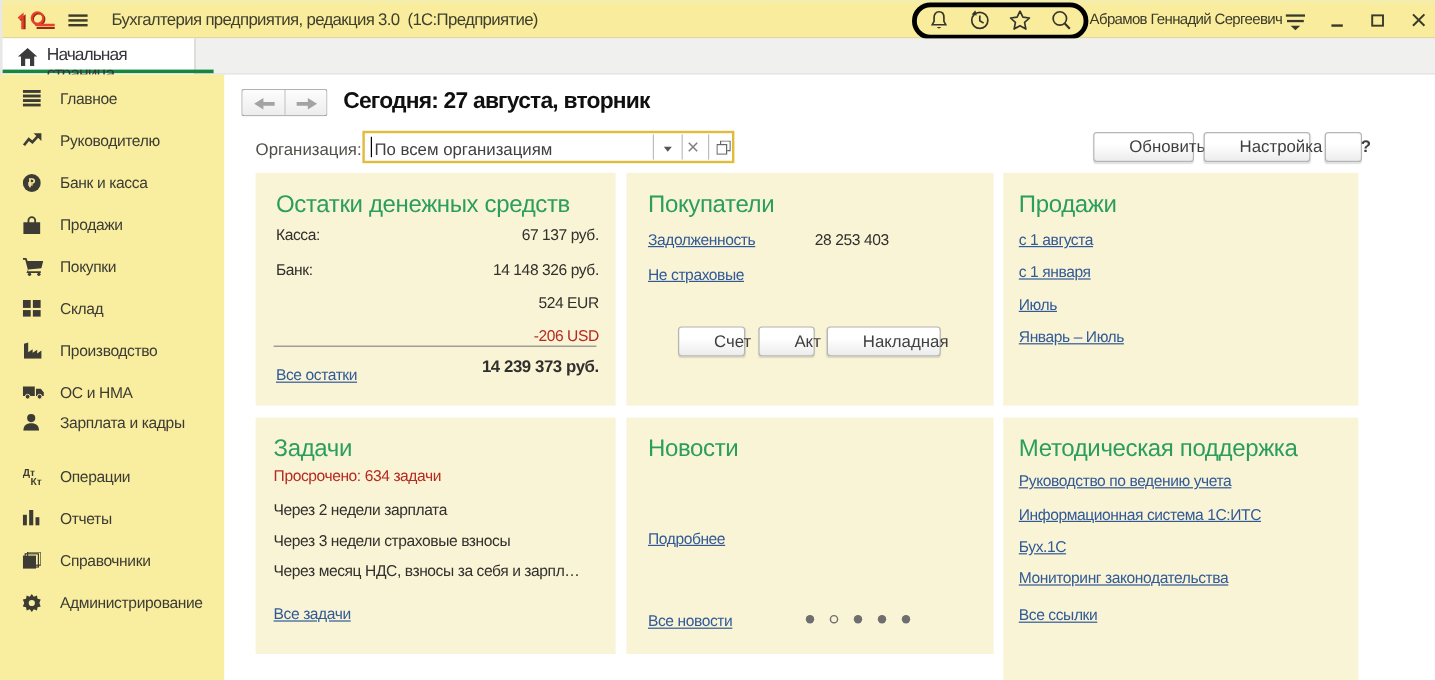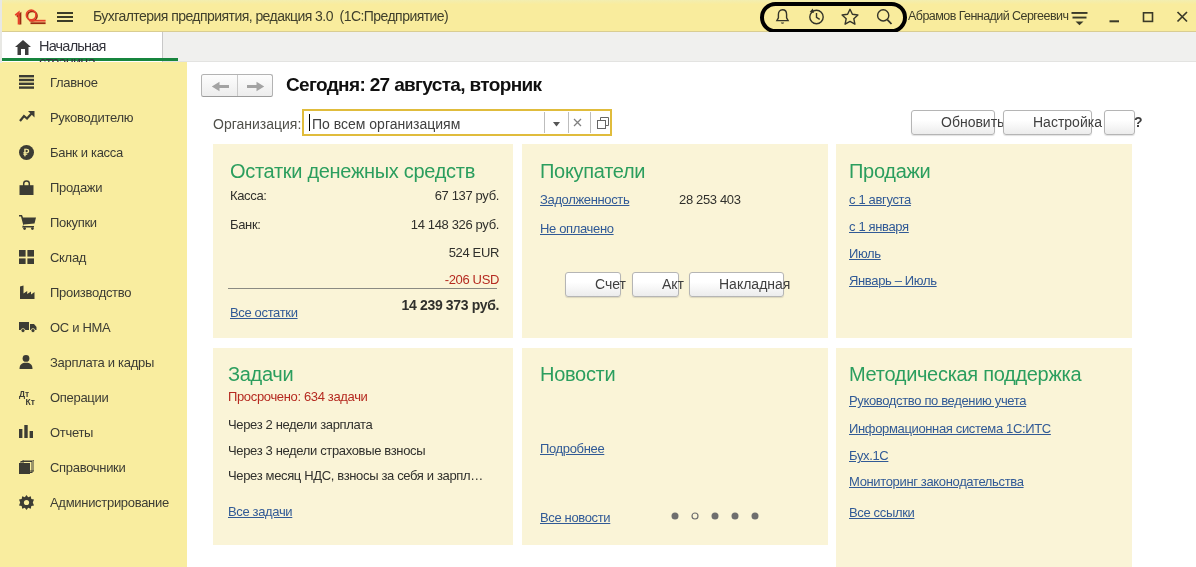--- a/index.html
+++ b/index.html
@@ -185,21 +185,21 @@
     </div>
   <div class="mi" style="top:248px;">
       <svg width="18" height="13" viewBox="0 0 18 13">
       <path d="M0 2 L10 2 L10 10 L0 10 Z" fill="#3c3c34"></path>
       <path d="M11 4 L15 4 L17.5 7 L17.5 10 L11 10 Z" fill="#3c3c34"></path>
       <circle cx="4" cy="10.6" r="2" fill="#3c3c34" stroke="#f9ed9f" stroke-width="0.8"></circle>
       <circle cx="14" cy="10.6" r="2" fill="#3c3c34" stroke="#f9ed9f" stroke-width="0.8"></circle>
     </svg>
       <span class="txt">ОС и НМА</span>
     </div>
-  <div class="mi" style="top:283px;">
+  <div class="mi" style="top:273px;">
       <svg width="14" height="14" viewBox="0 0 14 14">
       <circle cx="7" cy="3.4" r="3.4" fill="#3c3c34"></circle>
       <path d="M0.5 14 C0.5 9.5 3 7.8 7 7.8 C11 7.8 13.5 9.5 13.5 14 Z" fill="#3c3c34"></path>
     </svg>
       <span class="txt">Зарплата и кадры</span>
     </div>
   <div class="mi" style="top:318px;">
       <svg width="19" height="16" viewBox="0 0 19 16" style="top:9px;">
       <text x="0" y="7.5" font-size="8.5" font-weight="bold" fill="#3c3c34" font-family="Liberation Sans">Дт</text>
       <text x="6.5" y="15.5" font-size="8.5" font-weight="bold" fill="#3c3c34" font-family="Liberation Sans">Кт</text>
@@ -243,21 +243,21 @@
   <span class="ctxt red" style="position:absolute; right:14px; top:128px;">-206 USD</span>
   <div style="position:absolute; left:15px; right:16px; top:144px; height:1px; background:#8a8a82;"></div>
   <span class="ctxt" style="position:absolute; right:14px; top:153px; font-weight:bold; font-size:14px;">14 239 373 руб.</span>
   <a class="lnk" style="position:absolute; left:17px; top:161px;">Все остатки</a>
 </div>
 
 <div class="card" style="left:522px; top:144px; width:306px; height:194px;">
   <h2 style="left:18px; top:16px;">Покупатели</h2>
   <a class="lnk" style="position:absolute; left:18px; top:48px;">Задолженность</a>
   <span class="ctxt" style="position:absolute; left:157px; top:48px;">28 253 403</span>
-  <a class="lnk" style="position:absolute; left:18px; top:77px;">Не оплачено</a>
+  <a class="lnk" style="position:absolute; left:18px; top:77px;">Не страховые</a>
   <div class="btn" style="left:43px; top:128px; width:56px; line-height:23px;">Счет</div>
   <div class="btn" style="left:110px; top:128px; width:47px; line-height:23px;">Акт</div>
   <div class="btn" style="left:167px; top:128px; width:95px; line-height:23px;">Накладная</div>
 </div>
 
 <div class="card" style="left:836px; top:144px; width:296px; height:194px;">
   <h2 style="left:13px; top:16px;">Продажи</h2>
   <a class="lnk" style="position:absolute; left:13px; top:48px;">с 1 августа</a>
   <a class="lnk" style="position:absolute; left:13px; top:75px;">с 1 января</a>
   <a class="lnk" style="position:absolute; left:13px; top:102px;">Июль</a>

